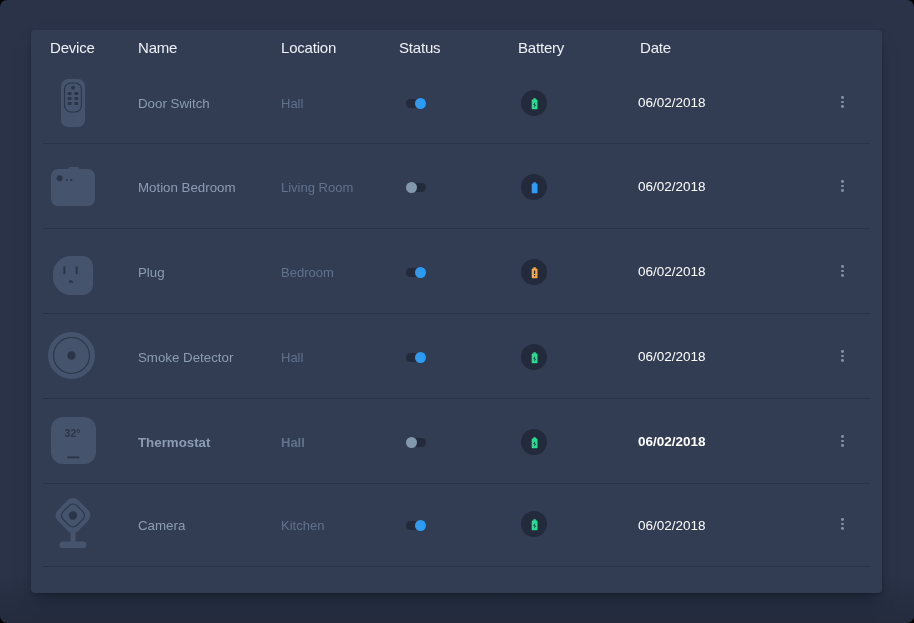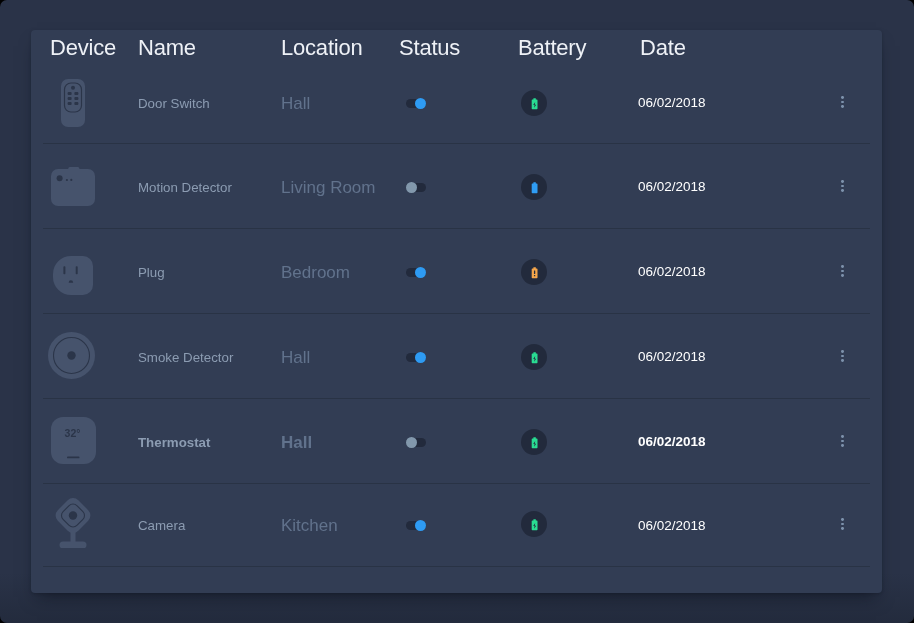--- a/index.html
+++ b/index.html
@@ -1,25 +1,25 @@
 <!DOCTYPE html>
 <html><head>
 <meta charset="utf-8">
 <style>
   html,body{margin:0;padding:0;}
   body{width:914px;height:623px;background:#000;font-family:"Liberation Sans",sans-serif;overflow:hidden;position:relative;}
   .page{position:absolute;left:0;top:0;width:914px;height:623px;border-radius:7px;overflow:hidden;
         background:linear-gradient(180deg,#2a3348 0%,#2a3348 92%,#232b3d 100%);}
   .card{position:absolute;left:31px;top:30px;width:851px;height:563px;background:#323d54;border-radius:4px;
         box-shadow:0 10px 16px -6px rgba(8,12,22,.5),0 1px 3px rgba(8,12,22,.22);}
-  .hdr{position:absolute;top:6.5px;height:21px;line-height:21px;font-size:22px;letter-spacing:-.2px;color:#eef1f6;text-align:right;}
+  .hdr{position:absolute;top:6.5px;height:21px;line-height:21px;font-size:15px;letter-spacing:-.2px;color:#eef1f6;text-align:right;}
   .row{position:absolute;left:0;width:851px;box-sizing:border-box;}
   .row::after{content:"";position:absolute;left:11.5px;width:827px;bottom:0;height:1px;background:#293345;}
   .name{position:absolute;left:107px;top:0;height:84px;line-height:88px;font-size:13.3px;color:#8c9cb2;}
-  .loc {position:absolute;left:250px;top:0;height:84px;line-height:88px;font-size:17px;color:#61728c;}
+  .loc {position:absolute;left:250px;top:0;height:84px;line-height:88px;font-size:13px;color:#61728c;}
   .date{position:absolute;left:607px;top:0;height:84px;line-height:86px;font-size:13.5px;color:#ffffff;}
   .tog{position:absolute;left:375px;top:38.5px;width:20px;height:9px;border-radius:4.5px;background:#222a3c;}
   .tog .knob{position:absolute;top:-1px;width:11px;height:11px;border-radius:50%;}
   .tog.on .knob{right:0;background:#2e9bf3;}
   .tog.off .knob{left:-.5px;background:#8298ac;}
   .bat{position:absolute;left:490px;top:30px;width:26px;height:26px;}
   .dots{position:absolute;left:810px;top:0;width:3px;height:84px;}
   .dots i{position:absolute;left:0;width:2.8px;height:2.8px;border-radius:50%;background:#7d92ac;}
   .dots i:nth-child(1){top:36px;}
   .dots i:nth-child(2){top:40.5px;}
@@ -75,21 +75,21 @@
   </div>
 
   <div class="row" style="top:114px;height:85px;">
     <svg class="ic" style="left:20px;top:23px;" width="44" height="39" viewBox="0 0 44 39">
       <rect x="17.3" y="0" width="11" height="5" rx="1.5" fill="#46536c"></rect>
       <rect x="0" y="2" width="44" height="37" rx="7" fill="#46536c"></rect>
       <circle cx="8.6" cy="11.2" r="3" fill="#2b3549"></circle>
       <circle cx="15.9" cy="13" r="1.1" fill="#2b3549"></circle>
       <circle cx="20.3" cy="12.9" r="1.1" fill="#2b3549"></circle>
     </svg>
-    <div class="name">Motion Detector</div>
+    <div class="name">Motion Bedroom</div>
     <div class="loc">Living Room</div>
     <div class="tog off">
           <div class="knob"></div>
         </div>
     <svg class="bat" viewBox="0 0 26 26">
       <circle cx="13" cy="13" r="13" fill="#222a3c"></circle>
       <path fill="#2f9df5" d="M12.4 8.2 h2.4 v1.3 h1 a0.7 0.7 0 0 1 .7 .7 v8.4 a0.7 0.7 0 0 1 -.7 .7 h-4.4 a0.7 0.7 0 0 1 -.7 -.7 v-8.4 a0.7 0.7 0 0 1 .7 -.7 h1 z"></path>
     </svg>
     <div class="date">06/02/2018</div>
     <div class="dots">

